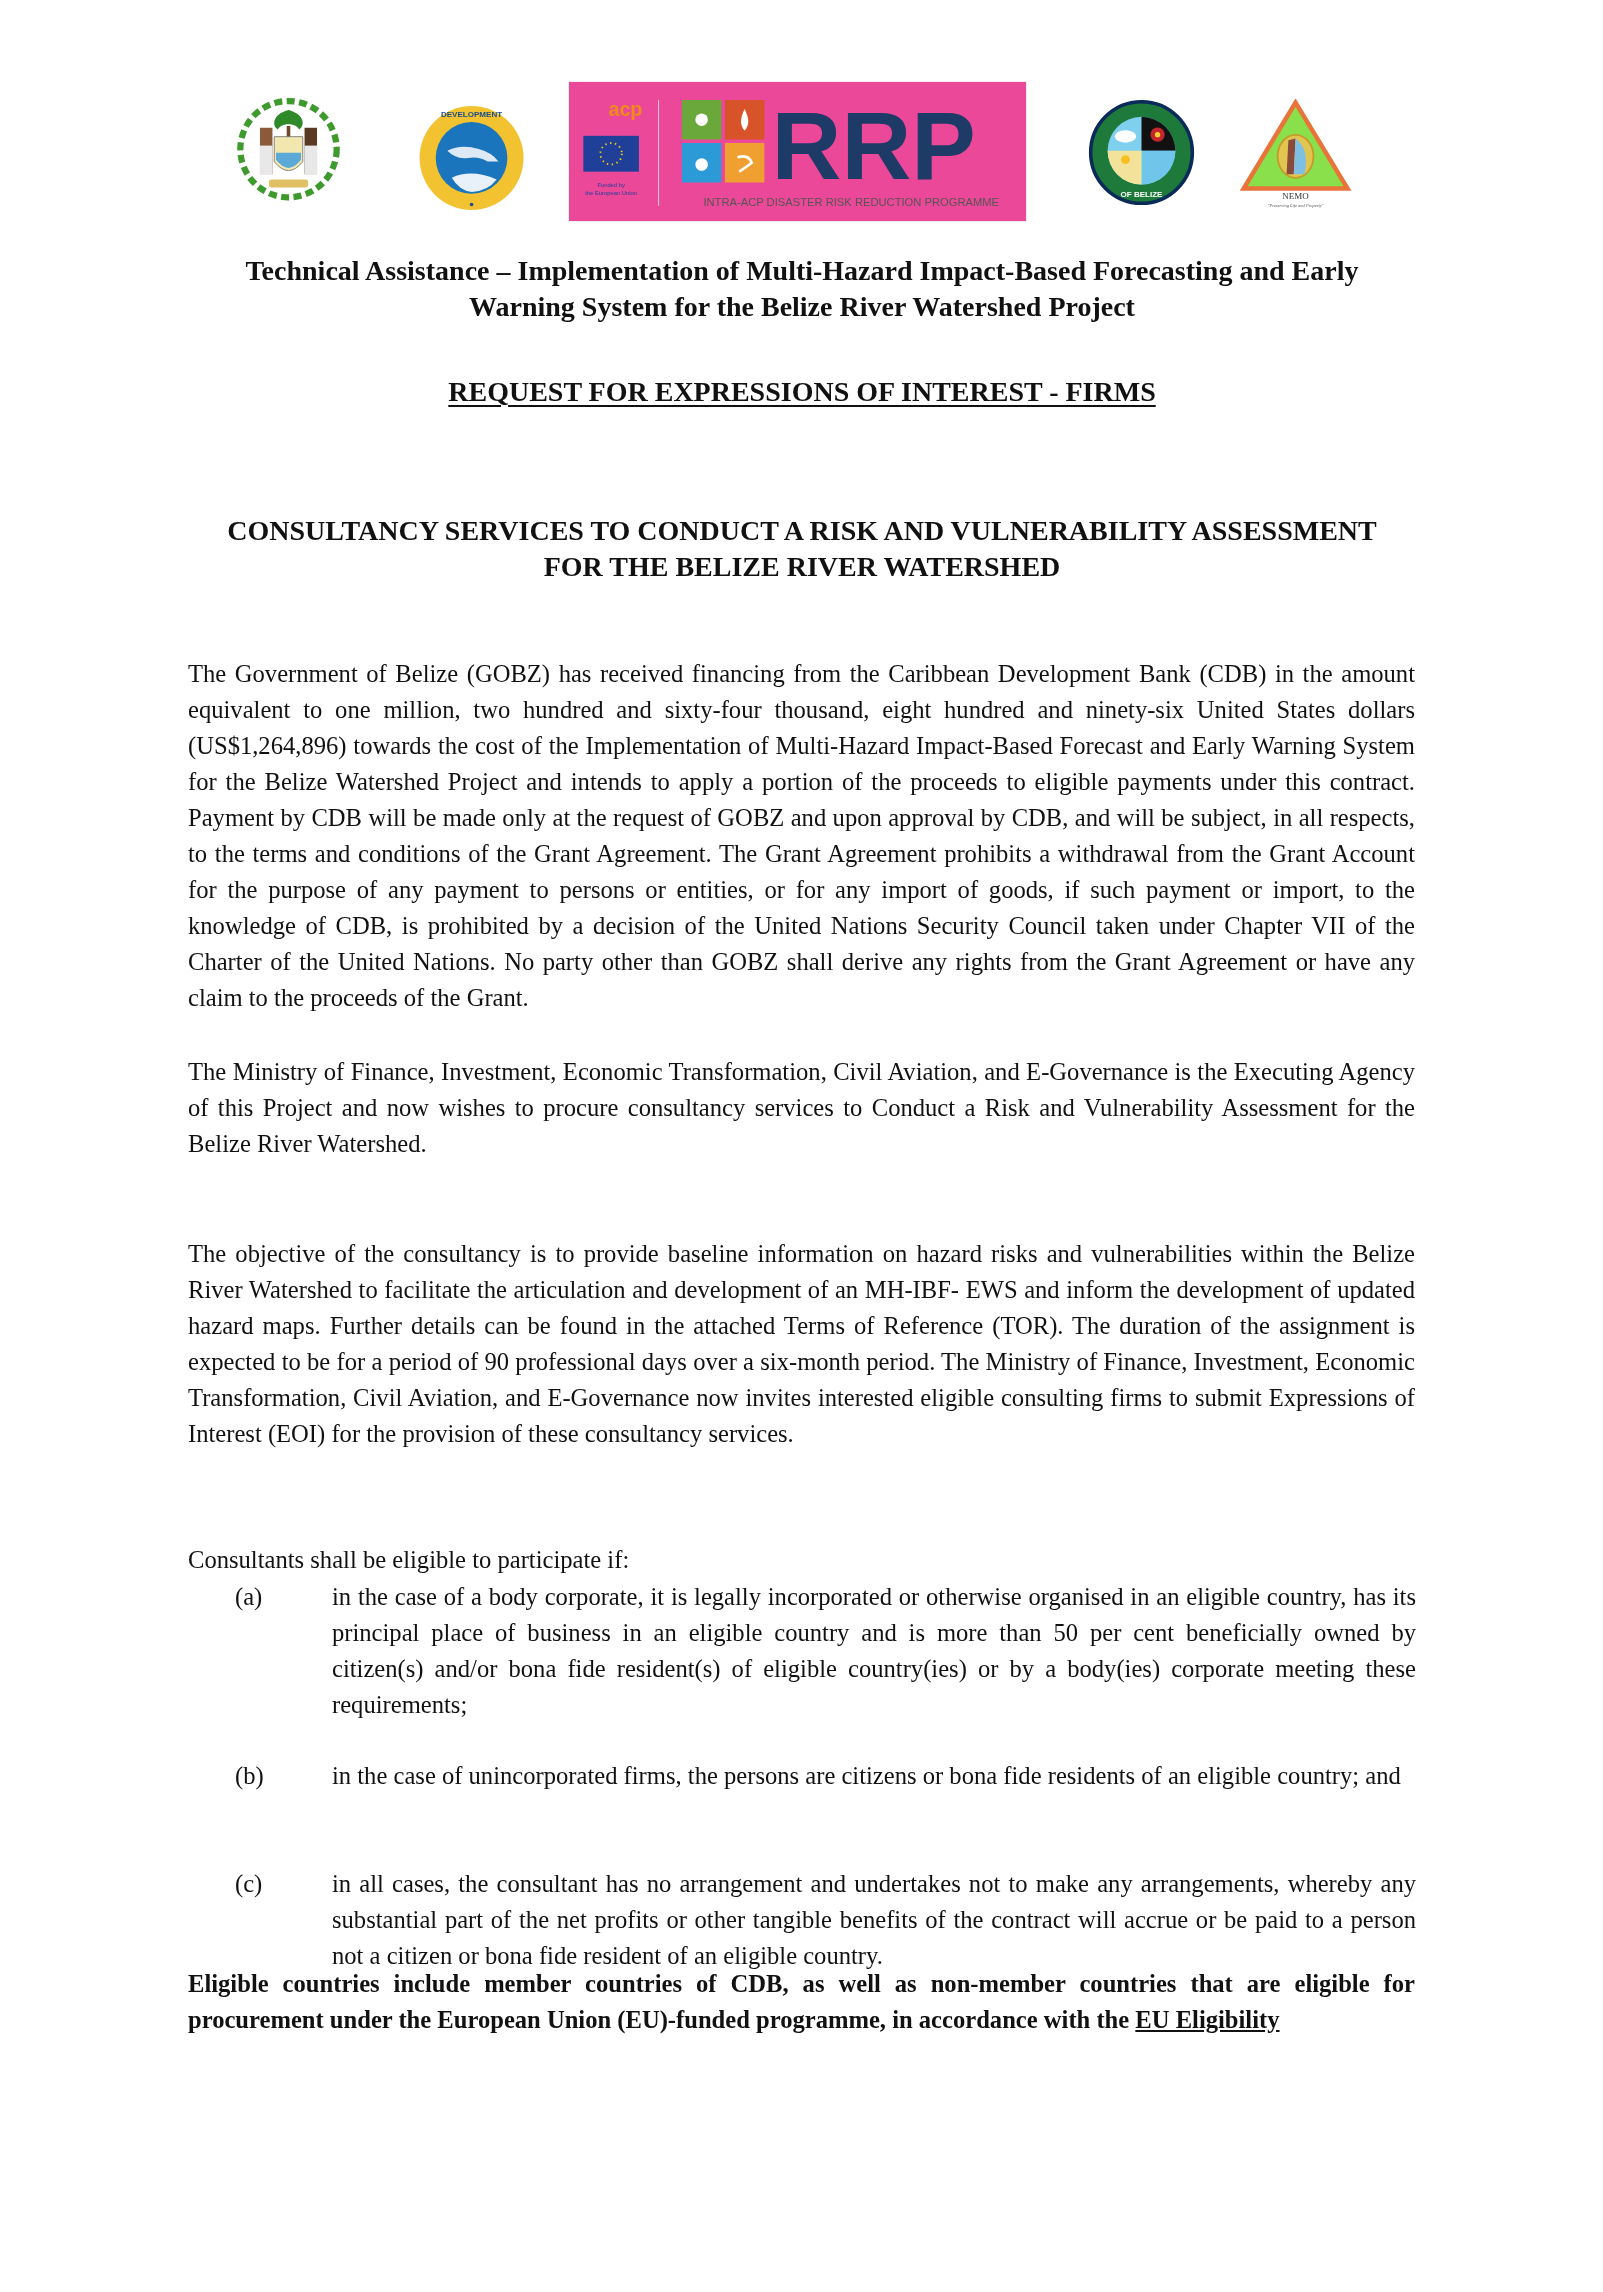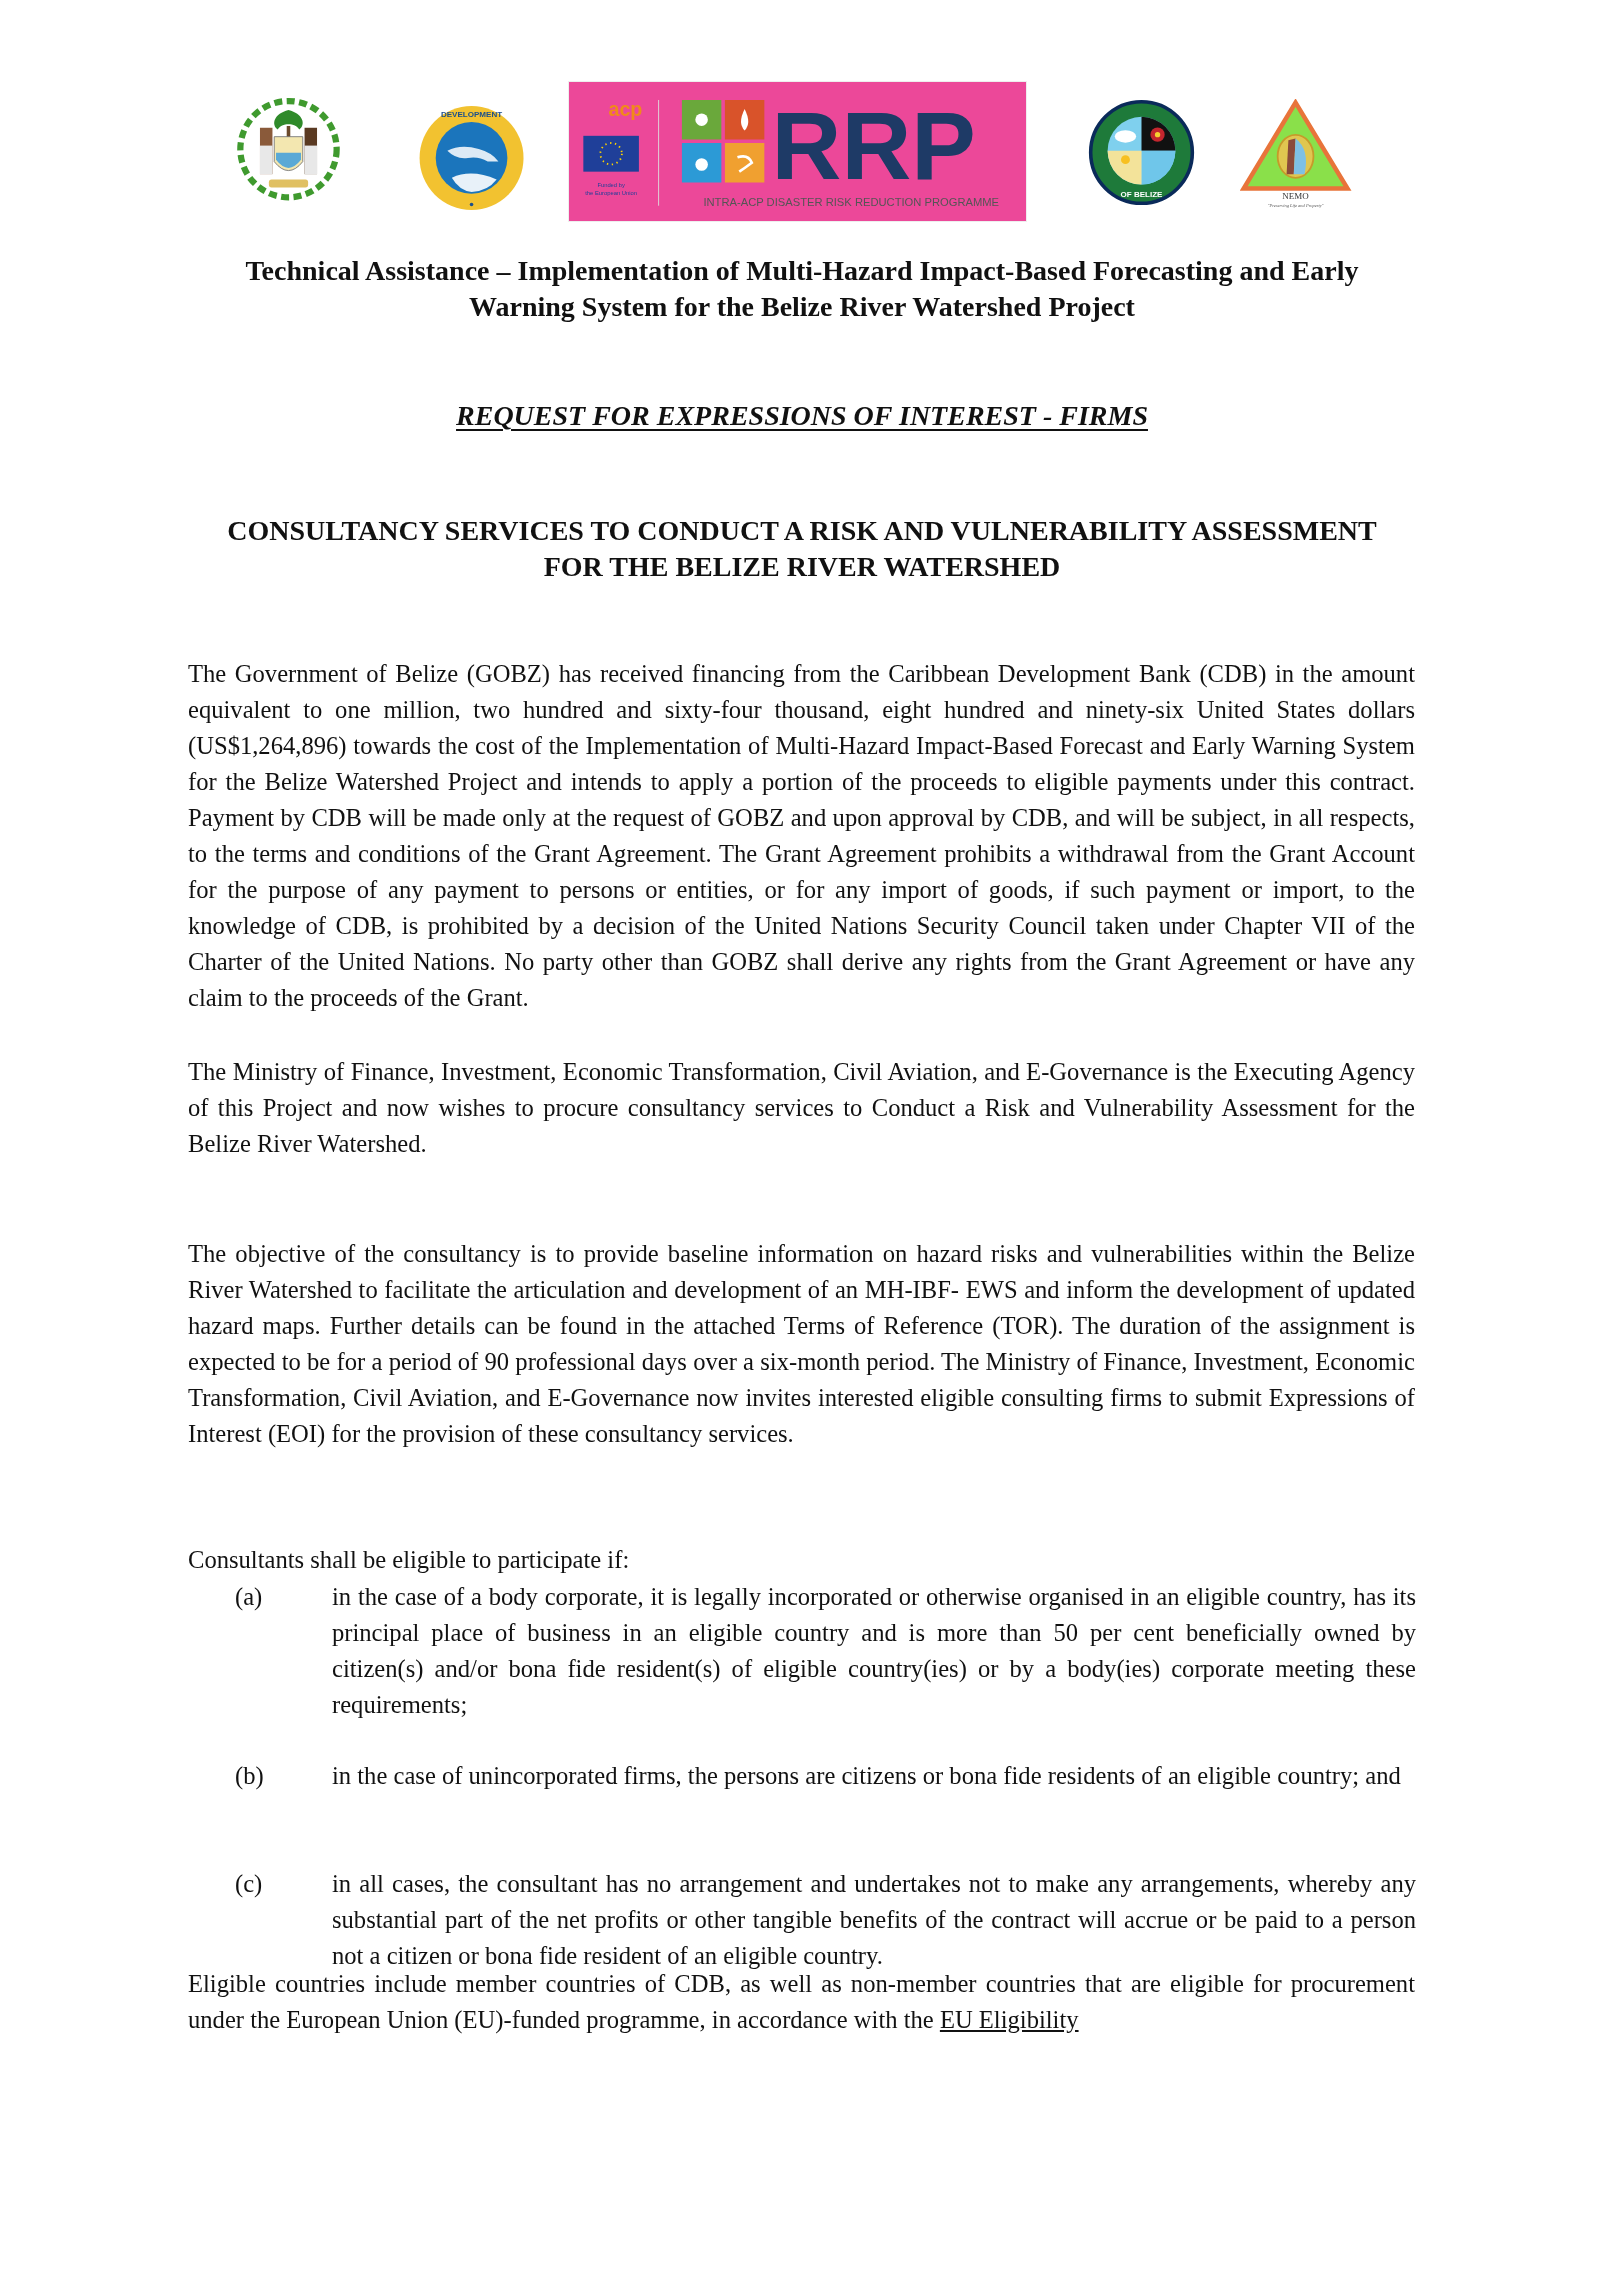--- a/index.html
+++ b/index.html
@@ -12,30 +12,30 @@
   .logo { position: absolute; }
   .coa { left: 7.2px; top: 9px; width: 107px; height: 121px; }
   .cdb { left: 188px; top: 16px; width: 112px; height: 121px; }
   .rrp { left: 340px; top: 0px; width: 457px; height: 139px; }
   .nms { left: 860px; top: 18px; width: 107px; height: 107px; }
   .nemo { left: 1012px; top: 18px; width: 112px; height: 112px; }
 
   .title { position: absolute; left: 161px; width: 1282px; text-align: center;
            font-weight: bold; font-size: 28px; line-height: 36px; }
   .t1 { top: 253px; }
-  .t2 { top: 398px; text-decoration: underline; text-underline-offset: 3.6px; font-style: italic; }
+  .t2 { top: 374px; text-decoration: underline; text-underline-offset: 3.6px; }
   .t3 { top: 513px; }
 
   .body { position: absolute; left: 188px; width: 1227px; font-size: 24.6px; line-height: 36px;
           text-align: justify; }
   .p1 { top: 656px; }
   .p2 { top: 1054px; }
   .p3 { top: 1236px; }
   .p4 { top: 1542px; }
-  .p5 { top: 1966px; }
+  .p5 { top: 1966px; font-weight: bold; }
   b { font-weight: normal; }
   .list-item { position: absolute; left: 235px; width: 1180px; font-size: 24.6px; line-height: 36px; }
   .list-label { position: absolute; left: 0; top: 0; }
   .list-text { position: absolute; left: 97px; width: 1084px; text-align: justify; }
   .li-a { top: 1579px; }
   .li-b { top: 1758px; }
   .li-c { top: 1866px; }
   .link { text-decoration: underline; }
 </style>
 </head>

